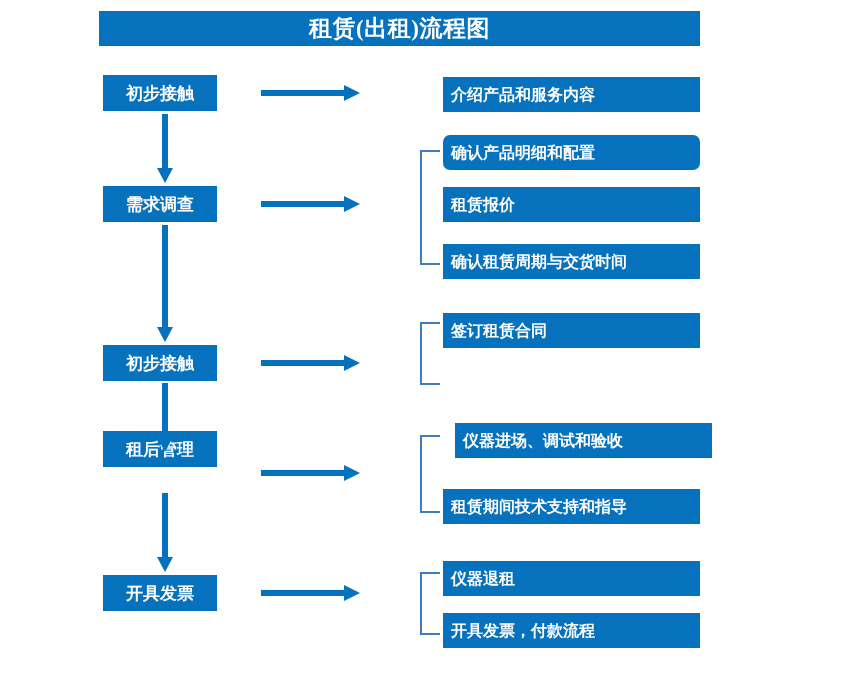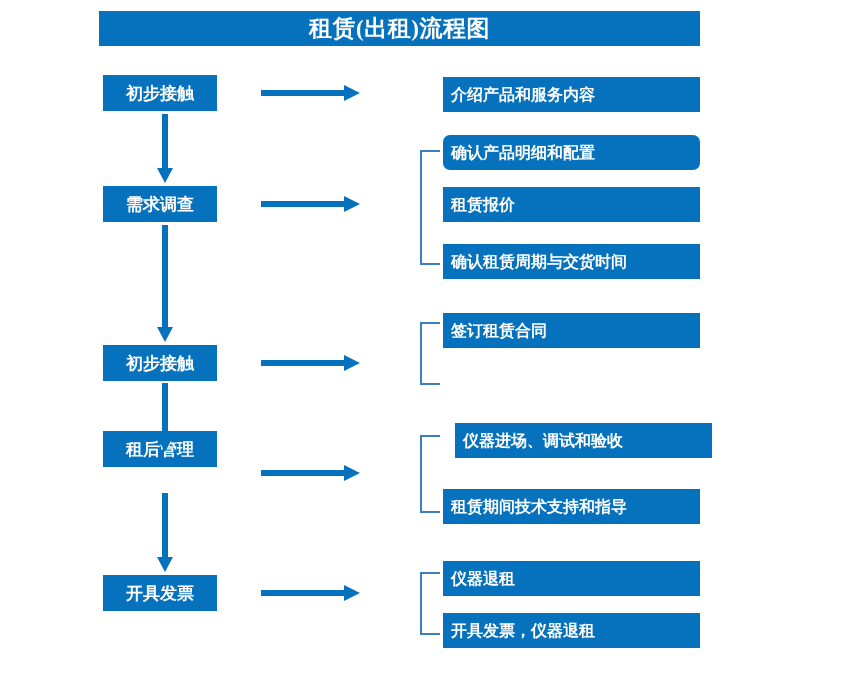--- a/index.html
+++ b/index.html
@@ -209,15 +209,15 @@
 
   <div class="box detail-box" style="top:313px;">签订租赁合同</div>
 
 
   <div class="box detail-box" style="top:423px;margin-left:12px;">仪器进场、调试和验收</div>
 
   <div class="box detail-box" style="top:489px;">租赁期间技术支持和指导</div>
 
   <div class="box detail-box" style="top:561px;">仪器退租</div>
 
-  <div class="box detail-box" style="top:613px;">开具发票，仪器退租</div>
+  <div class="box detail-box" style="top:613px;">开具发票，付款流程</div>
 
 </div>
 
 </body></html>

